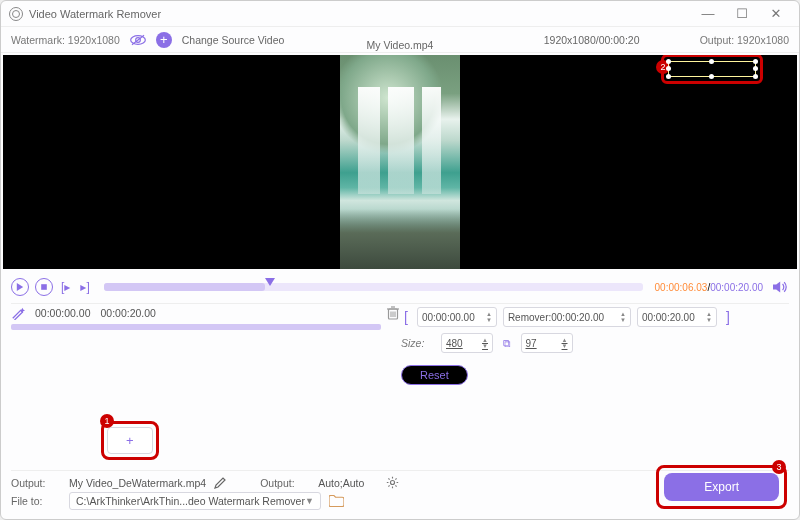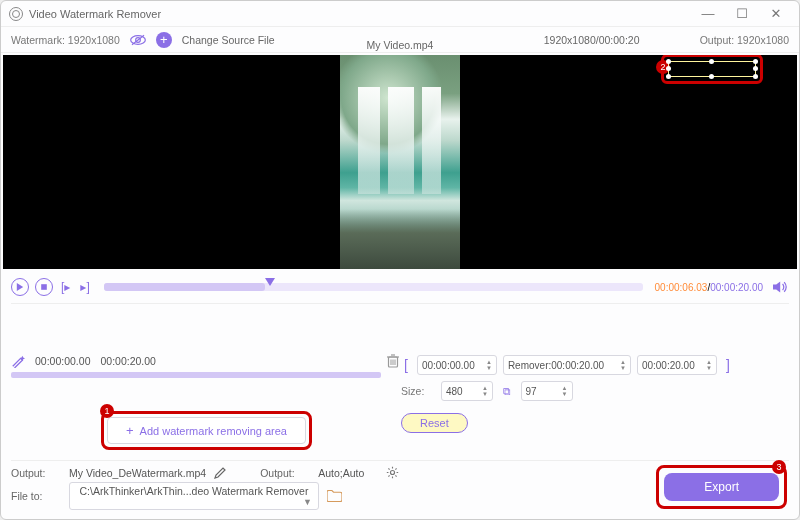--- a/index.html
+++ b/index.html
@@ -62,51 +62,51 @@
 .track{flex:1;height:8px;background:var(--purple-lighter);border-radius:3px;position:relative;margin:0 6px;}
 .track .filled{position:absolute;left:0;top:0;bottom:0;width:30%;background:var(--purple-light);border-radius:3px;}
 .track .thumb{position:absolute;left:30%;top:-5px;width:0;height:0;border-left:5px solid transparent;border-right:5px solid transparent;border-top:8px solid var(--purple);}
 .time-read{font-size:10px;}
 .time-read .cur{color:#ff8c3a;}
 .time-read .tot{color:var(--purple);}
 .vol-icon{color:var(--purple);margin-left:4px;}
 .vol-icon svg{width:16px;height:14px;}
 
 
-.lower{flex:1;display:flex;gap:2px;padding:0 10px 4px;margin-top:48px;}
+.lower{flex:1;display:flex;gap:2px;padding:0 10px 4px;}
 .panel-left,.panel-right{flex:1;display:flex;flex-direction:column;font-size:10.5px;color:#555;}
 
 
 .seg-head{display:flex;align-items:center;gap:10px;padding:2px 0;}
 .wand-icon{color:var(--purple);}
 .seg-track{height:6px;background:var(--purple-light);border-radius:2px;margin:2px 18px 0 0;}
 .trash-icon{color:#999;margin-left:auto;}
 .left-mid{flex:1;position:relative;}
 .add-area-wrap{position:absolute;left:90px;bottom:6px;}
 .add-area-annot{border:3px solid var(--red-annot);border-radius:8px;padding:3px 3px 3px 3px;position:relative;}
 .add-area-annot .badge{top:-10px;left:-4px;}
 .add-area-btn{border:1px solid var(--border);border-radius:4px;padding:5px 18px;background:#fff;color:var(--purple);font-size:11px;display:flex;align-items:center;gap:6px;}
 .add-area-btn .plus{font-size:13px;}
 
 
 .row{display:flex;align-items:center;gap:6px;margin:3px 0;}
-.row .lbl{min-width:34px;color:#777;}
+.row .lbl{min-width:34px;color:#777;font-style:italic;}
 .num-input{border:1px solid var(--border);border-radius:3px;height:20px;display:flex;align-items:center;padding:0 4px;font-size:10px;background:#fff;min-width:80px;}
 .spin{display:flex;flex-direction:column;margin-left:auto;font-size:6px;line-height:6px;color:#888;padding-left:4px;}
-.small-input{min-width:52px;}
+.small-input{min-width:52px;text-decoration:underline;}
 .bracket{color:var(--purple);font-size:14px;padding:0 3px;}
 .link-icon{color:var(--purple);padding:0 4px;}
-.reset-btn{border:1px solid var(--purple);color:var(--purple);background:#fef9c3;border-radius:10px;padding:3px 18px;font-size:11px;margin-top:6px;}
+.reset-btn{border:1px solid var(--purple);color:var(--purple);background:#000000;border-radius:10px;padding:3px 18px;font-size:11px;margin-top:6px;}
 
 
 .bottom-rows{padding:2px 10px 6px;font-size:10.5px;color:#555;}
 .brow{display:flex;align-items:center;gap:8px;margin:3px 0;}
 .brow .lbl{min-width:50px;color:#666;}
 .edit-icon,.gear-icon,.folder-icon{color:#888;}
-.path-select{border:1px solid var(--border);border-radius:3px;padding:2px 6px;display:flex;align-items:center;min-width:250px;background:#fff;flex-direction:column;}
+.path-select{border:1px solid var(--border);border-radius:3px;padding:2px 6px;display:flex;align-items:center;min-width:250px;background:#fff;}
 .path-select .caret{margin-left:auto;color:#888;font-size:9px;}
 
 
 .export-wrap{position:absolute;right:12px;bottom:10px;}
 .export-annot{border:3px solid var(--red-annot);border-radius:8px;padding:5px 5px 5px 5px;position:relative;}
 .export-annot .badge{top:-8px;right:-2px;}
 .export-btn{background:var(--purple);color:#fff;border:none;border-radius:8px;padding:7px 40px;font-size:12px;}
 
 .divider{height:1px;background:#eee;margin:0 10px;}
 svg{display:block;}
@@ -128,21 +128,21 @@
   <div class="toolbar">
     <span class="orig"><span>Watermark:</span>&nbsp;<span>1920x1080</span></span>
     <span class="eye-icon">
       <svg viewBox="0 0 24 16">
           <ellipse cx="12" cy="8" rx="11" ry="6.5" fill="none" stroke="#8b6fe6" stroke-width="1.8"></ellipse>
           <circle cx="12" cy="8" r="3.5" fill="none" stroke="#8b6fe6" stroke-width="1.8"></circle>
           <line x1="3" y1="15" x2="21" y2="1" stroke="#8b6fe6" stroke-width="1.8"></line>
         </svg>
     </span>
     <span class="plus-btn">+</span>
-    <span class="tool-text">Change Source File</span>
+    <span class="tool-text">Change Source Video</span>
     <span class="spacer"></span>
     <span style="position:absolute;left:50%;transform:translateX(-50%);margin-top:11px;">My Video.mp4</span>
     <span style="position:absolute;left:62%;margin-left:48px;">1920x1080/00:00:20</span>
     <span class="right-info"><span>Output:</span>&nbsp;<span>1920x1080</span></span>
   </div>
 
   <div class="video-wrap">
     <div class="video-canvas">
       <div class="video-img">
         <div class="waterfall w1"></div>
@@ -220,21 +220,20 @@
             </svg>
         </span>
       </div>
       <div class="seg-track"></div>
       <div class="left-mid">
         <div class="add-area-wrap">
           <div class="add-area-annot">
             <div class="badge">1</div>
             <div class="add-area-btn">
               <span class="plus">+</span>
-              <span>Add watermark removing area</span>
             </div>
           </div>
         </div>
       </div>
     </div>
 
     <div class="panel-right">
       <div class="row">
         <span class="bracket">[</span>
         <div class="num-input">

